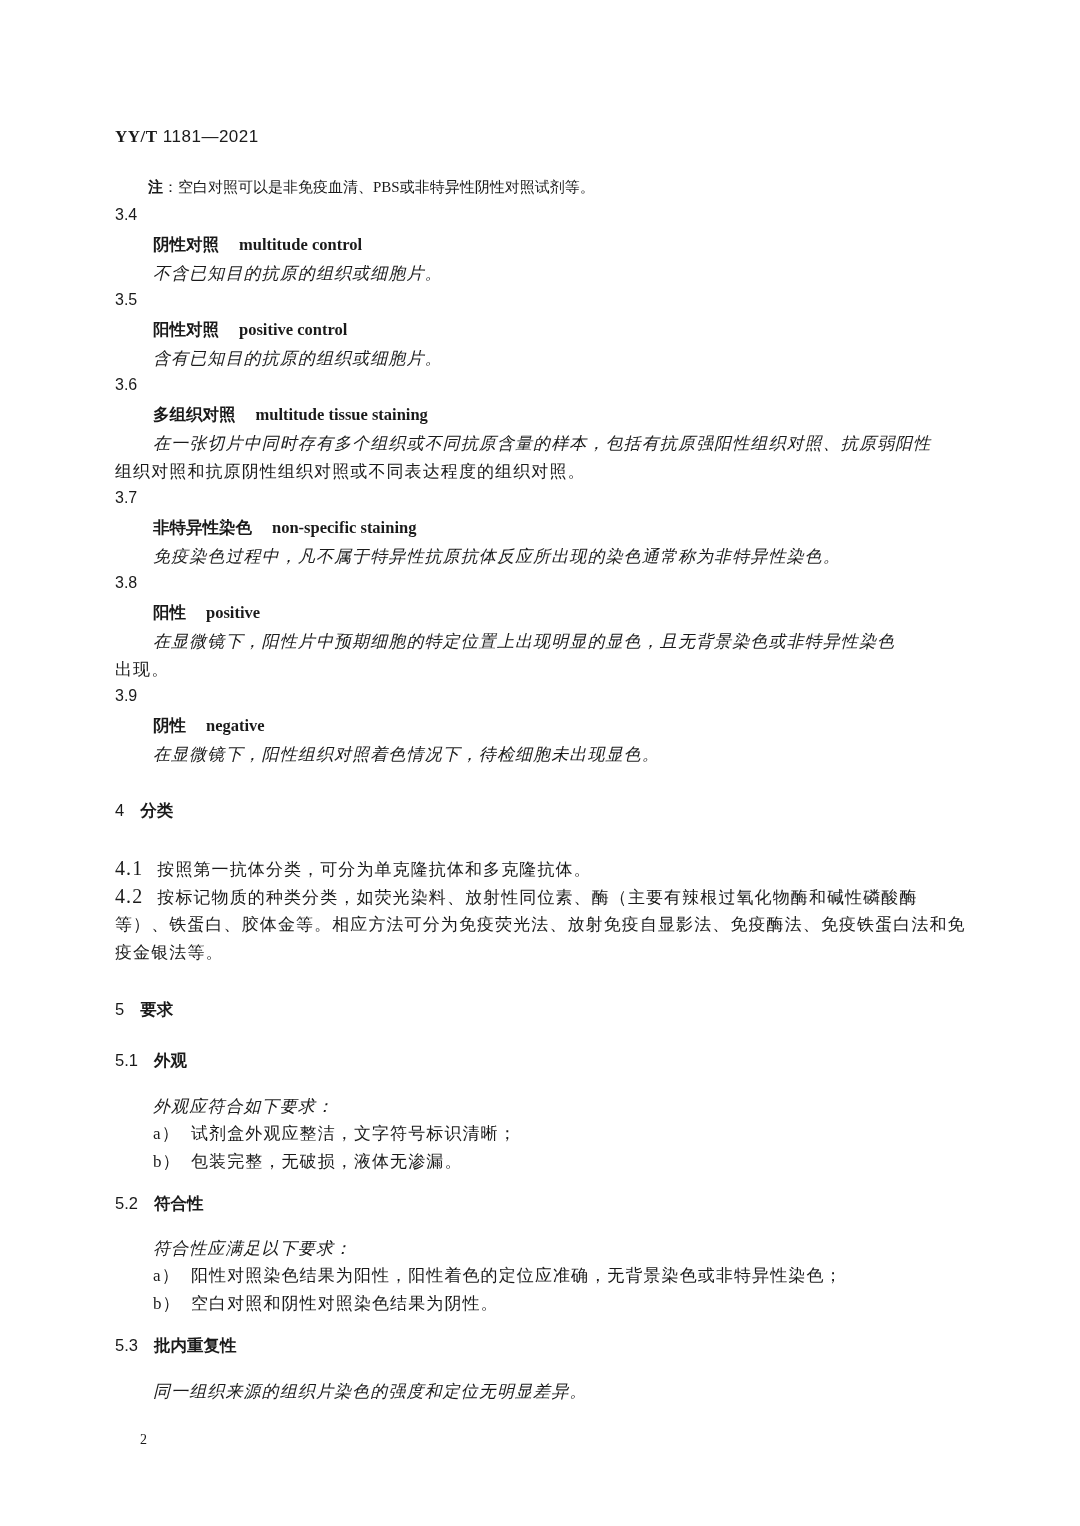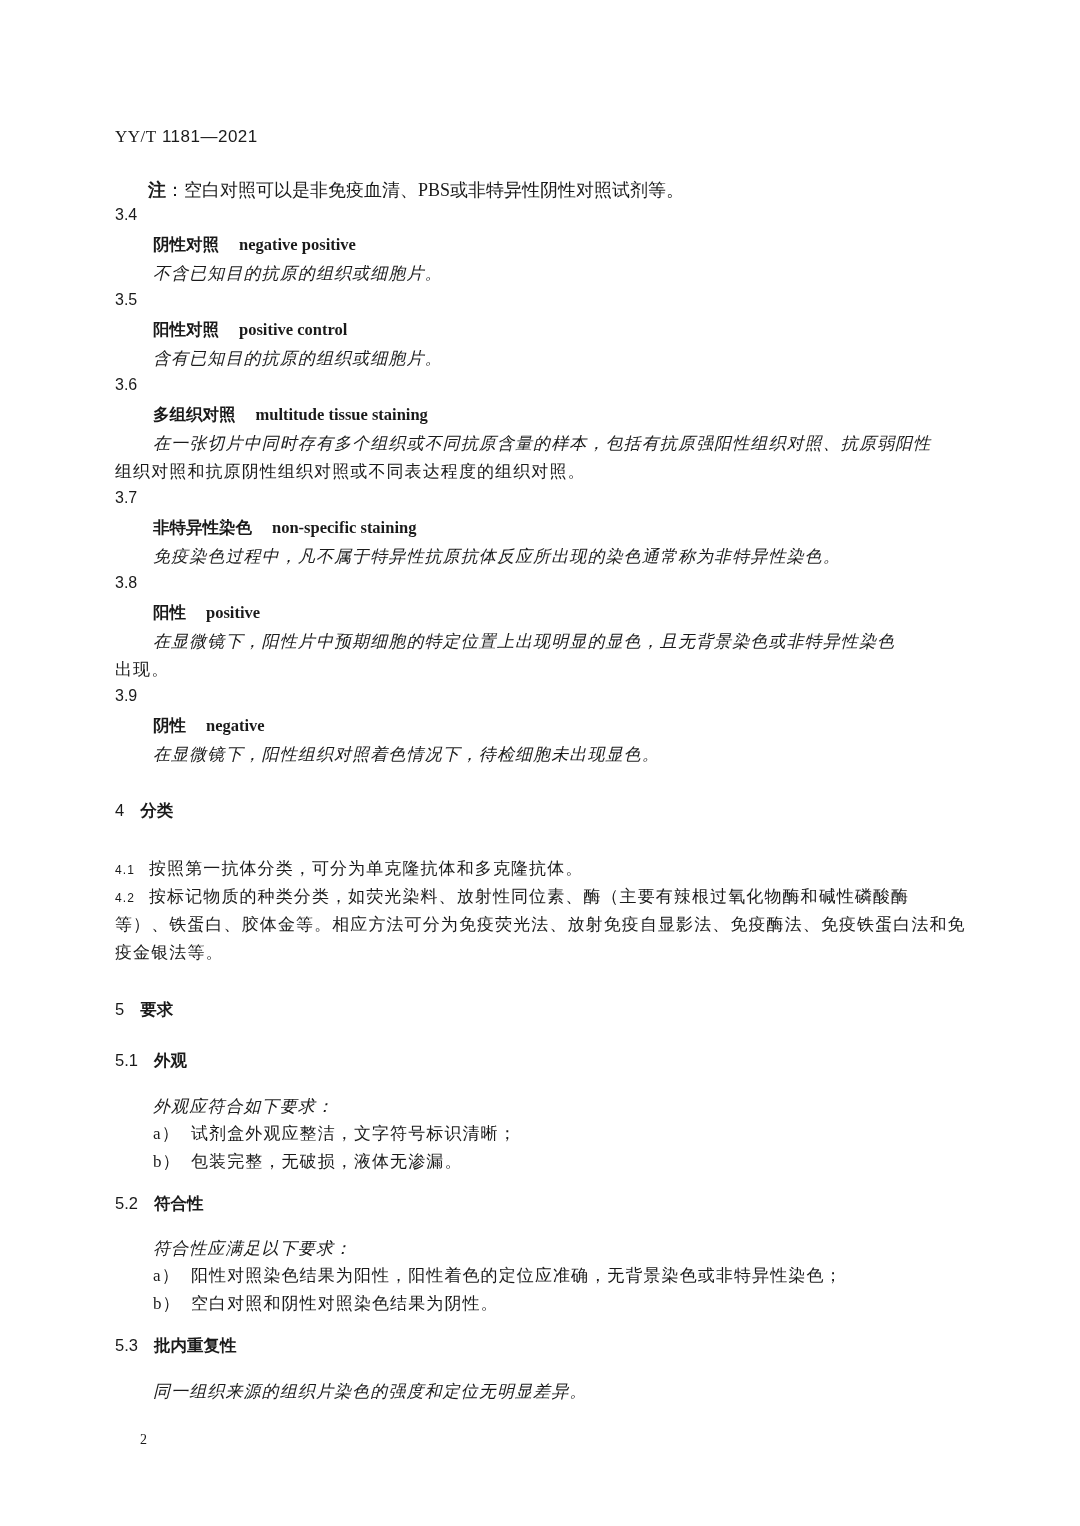--- a/index.html
+++ b/index.html
@@ -6,57 +6,57 @@
   body {
     width: 1080px; height: 1526px; position: relative; overflow: hidden;
     font-family: "Liberation Serif", "DejaVu Serif", serif;
     color: #1a1a1a;
   }
   .abs { position: absolute; white-space: nowrap; }
   .header-code {
     left: 115px; top: 127px; font-size: 17px; letter-spacing: 0.5px;
     font-family: "Liberation Sans", "DejaVu Sans", sans-serif;
   }
-  .header-code .yy { font-family: "Liberation Serif", serif; font-weight: normal; }
-  .note { left: 148px; top: 178px; font-size: 18px; }
+  .header-code .yy { font-family: "Liberation Serif", serif; font-weight: bold; }
+  .note { left: 148px; top: 178px; font-size: 15px; }
   .note b { font-weight: bold; }
   .num {
     font-family: "Liberation Sans", "DejaVu Sans", sans-serif;
     font-size: 16px; left: 115px;
   }
   .term { left: 153px; font-size: 16.5px; font-weight: bold; }
   .term .en { margin-left: 20px; }
   .body { font-size: 17px; letter-spacing: 1.1px; }
   .indent { left: 153px; font-style: italic; }
   .flush { left: 115px; }
   .sec-title {
     left: 115px; font-family: "Liberation Sans", "DejaVu Sans", sans-serif;
     font-size: 16.5px;
   }
   .sec-title .t { margin-left: 16px; font-weight: bold; }
-  .item-num { font-family: Liberation Sans, sans-serif; font-size: 12px; }
+  .item-num { font-family: Liberation Serif, serif; font-size: 20px; }
   .list-item { left: 153px; font-size: 17px; letter-spacing: 1.1px; }
   .list-item .mark { display: inline-block; width: 38px; }
   .page-no { left: 140px; top: 1432px; font-size: 14px; }
 </style>
 </head>
 <body>
 
 <div class="abs header-code">
   <span class="yy">YY/T</span>
   <span>1181—2021</span>
 </div>
 
 <div class="abs note">
   <b>注</b><span>：</span><span>空白对照可以是非免疫血清、PBS或非特异性阴性对照试剂等。</span>
 </div>
 
 <div class="abs num" style="top:206px">3.4</div>
 <div class="abs term" style="top:234px">
-  <span>阴性对照</span><span class="en">negative positive</span>
+  <span>阴性对照</span><span class="en">multitude control</span>
 </div>
 <div class="abs body indent" style="top:262px">不含已知目的抗原的组织或细胞片。</div>
 
 <div class="abs num" style="top:291px">3.5</div>
 <div class="abs term" style="top:319px">
   <span>阳性对照</span><span class="en">positive control</span>
 </div>
 <div class="abs body indent" style="top:347px">含有已知目的抗原的组织或细胞片。</div>
 
 <div class="abs num" style="top:376px">3.6</div>

